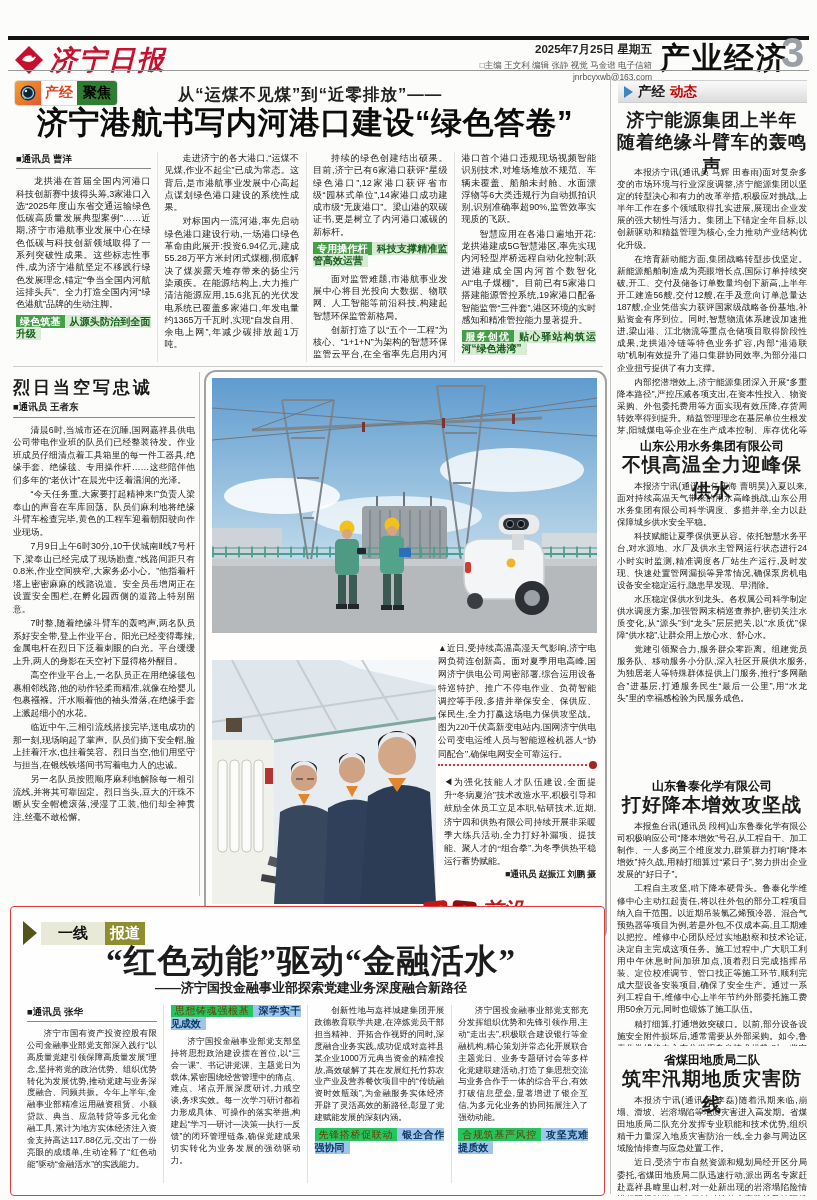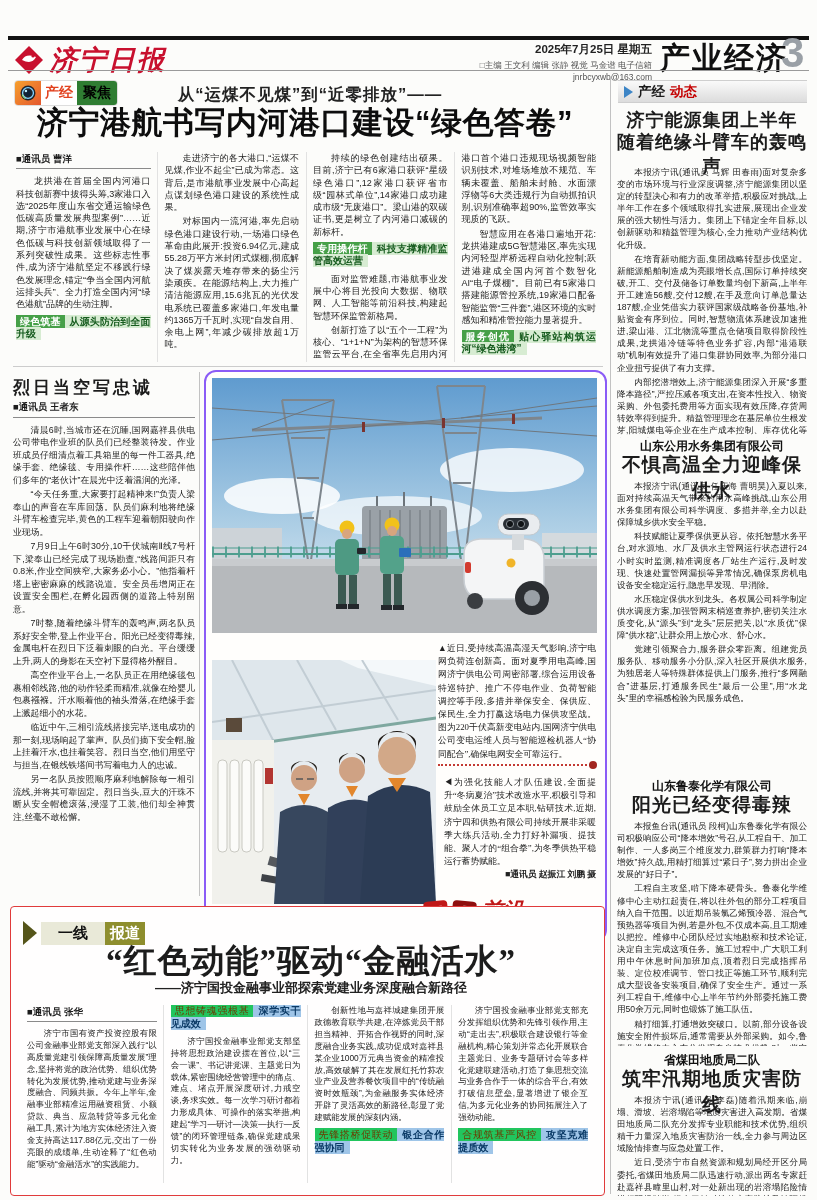--- a/index.html
+++ b/index.html
@@ -46,21 +46,21 @@
   .byline{font-size:9.5px;font-weight:700;border-bottom:1px solid #8a8a8a;padding-bottom:3px;margin:1px 0 6px 0;text-indent:0;}
   .gsub{margin:5px 0;break-inside:avoid;}
   .gsub .tag{background:#46a048;color:#fff;font-weight:700;font-size:10px;padding:1px 4px;}
   .gsub .txt{background:#d7ecd2;color:#175c1f;font-weight:700;font-size:10px;padding:1px 5px;}
   .bsub{margin:5px 0;break-inside:avoid;}
   .bsub .ta{background:#22c55e;color:#6b3a00;font-weight:400;font-size:10px;padding:1px 4px;}
   .bsub .tb{background:#9fc5e8;color:#0b3a66;font-weight:700;font-size:10px;padding:1px 5px;}
   
   .rail-title{font-size:17px;font-weight:900;text-align:left;letter-spacing:3px;}
   
-  .photo-box{border:2px solid #8b5cf6;border-radius:12px;background:#fffefc;}
+  .photo-box{border:2px solid #a3a3a3;border-radius:12px;background:#fffefc;}
   .caption{font-family:"Liberation Serif",serif;font-size:8.8px;line-height:13.2px;color:#222;text-align:justify;overflow:hidden;}
   .caption .credit{display:block;text-align:right;font-weight:700;}
   .dotted-sep{border-top:2px dotted #c33a33;position:relative;}
   .dotted-sep:after{content:"";position:absolute;right:-3px;top:-5px;width:8px;height:8px;border-radius:50%;background:#a22620;}
   .pict-logo{display:flex;align-items:flex-end;gap:4px;}
   .pict-logo .blk{width:24px;height:24px;border-radius:4px;color:#fff;font-weight:900;font-size:15px;display:flex;align-items:center;justify-content:center;}
   .pict-logo .b1{background:#c01818;transform:rotate(-5deg);}
   .pict-logo .b2{background:#8f0f0f;transform:rotate(5deg);}
   .pict-logo .script{font-family:"Liberation Serif",serif;font-style:italic;font-weight:900;font-size:21px;color:#c01818;border-bottom:2px solid #c01818;line-height:1;padding:0 2px 2px 2px;}
   
@@ -315,21 +315,21 @@
 <div class="abs side-org" style="left:616px;top:438px;width:192px;">山东公用水务集团有限公司</div>
 <div class="abs side-h2 serif" style="left:616px;top:452px;width:192px;">不惧高温全力迎峰保供水</div>
 <div class="abs fs-side" style="left:617px;top:480px;width:190px;height:290px;overflow:hidden;text-align:justify;">
   <p class="bp">本报济宁讯(通讯员 任庆海 曹明昊)入夏以来,面对持续高温天气带来的用水高峰挑战,山东公用水务集团有限公司科学调度、多措并举,全力以赴保障城乡供水安全平稳。</p>
   <p class="bp">科技赋能让夏季保供更从容。依托智慧水务平台,对水源地、水厂及供水主管网运行状态进行24小时实时监测,精准调度各厂站生产运行,及时发现、快速处置管网漏损等异常情况,确保泵房机电设备安全稳定运行,隐患早发现、早消除。</p>
   <p class="bp">水压稳定保供水到龙头。各权属公司科学制定供水调度方案,加强管网末梢巡查养护,密切关注水质变化,从“源头”到“龙头”层层把关,以“水质优”保障“供水稳”,让群众用上放心水、舒心水。</p>
   <p class="bp">党建引领聚合力,服务群众零距离。组建党员服务队、移动服务小分队,深入社区开展供水服务,为独居老人等特殊群体提供上门服务,推行“多网融合”进基层,打通服务民生“最后一公里”,用“水龙头”里的幸福感检验为民服务成色。</p>
 </div>
 
 <div class="abs side-org" style="left:616px;top:778px;width:192px;">山东鲁泰化学有限公司</div>
-<div class="abs side-h2 serif" style="left:616px;top:792px;width:192px;">阳光已经变得毒辣</div>
+<div class="abs side-h2 serif" style="left:616px;top:792px;width:192px;">打好降本增效攻坚战</div>
 <div class="abs fs-side" style="left:617px;top:820px;width:190px;height:226px;overflow:hidden;text-align:justify;">
   <p class="bp">本报鱼台讯(通讯员 段柯)山东鲁泰化学有限公司积极响应公司“降本增效”号召,从工程自干、加工制作、一人多岗三个维度发力,群策群力打响“降本增效”持久战,用精打细算过“紧日子”,努力拼出企业发展的“好日子”。</p>
   <p class="bp">工程自主攻坚,啃下降本硬骨头。鲁泰化学维修中心主动扛起责任,将以往外包的部分工程项目纳入自干范围。以近期吊装氯乙烯预冷器、混合气预热器等项目为例,若是外包,不仅成本高,且工期难以把控。维修中心团队经过实地勘察和技术论证,决定自主完成这项任务。施工过程中,广大职工利用中午休息时间加班加点,顶着烈日完成指挥吊装、定位校准调节、管口找正等施工环节,顺利完成大型设备安装项目,确保了安全生产。通过一系列工程自干,维修中心上半年节约外部委托施工费用50余万元,同时也锻炼了施工队伍。</p>
   <p class="bp">精打细算,打通增效突破口。以前,部分设备设施安全附件损坏后,通常需要从外部采购。如今,鲁泰化学维修中心充分发挥自身技术优势,对一些安全附件进行自主加工制作。仅今年上半年,就自主加工制作了联轴器护罩15余件、消防箱14件、护栏32扇等,节约成本近5万元。</p>
 
 </div>
 
 <div class="abs side-org" style="left:616px;top:1052px;width:192px;">省煤田地质局二队</div>
 <div class="abs side-h2 serif" style="left:616px;top:1066px;width:192px;">筑牢汛期地质灾害防线</div>
 <div class="abs fs-side" style="left:617px;top:1094px;width:190px;height:102px;overflow:hidden;text-align:justify;">

